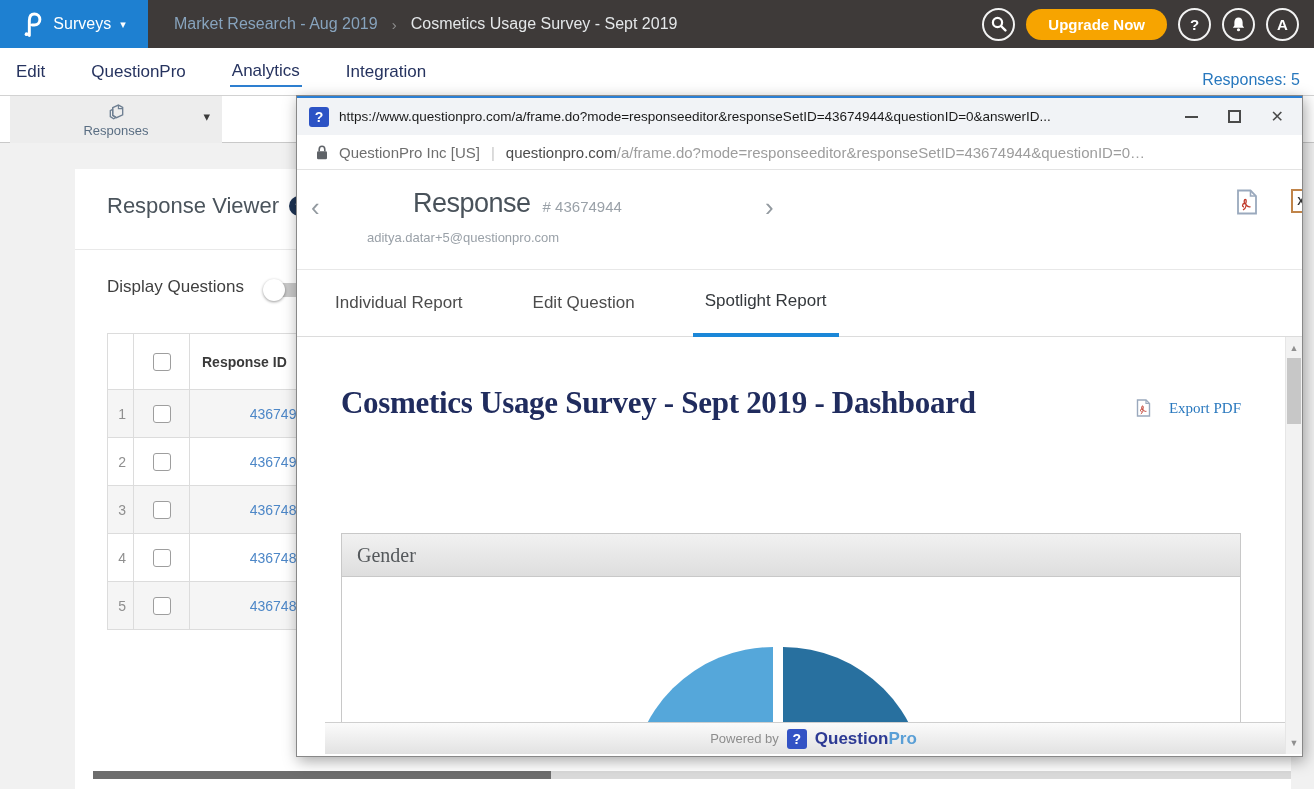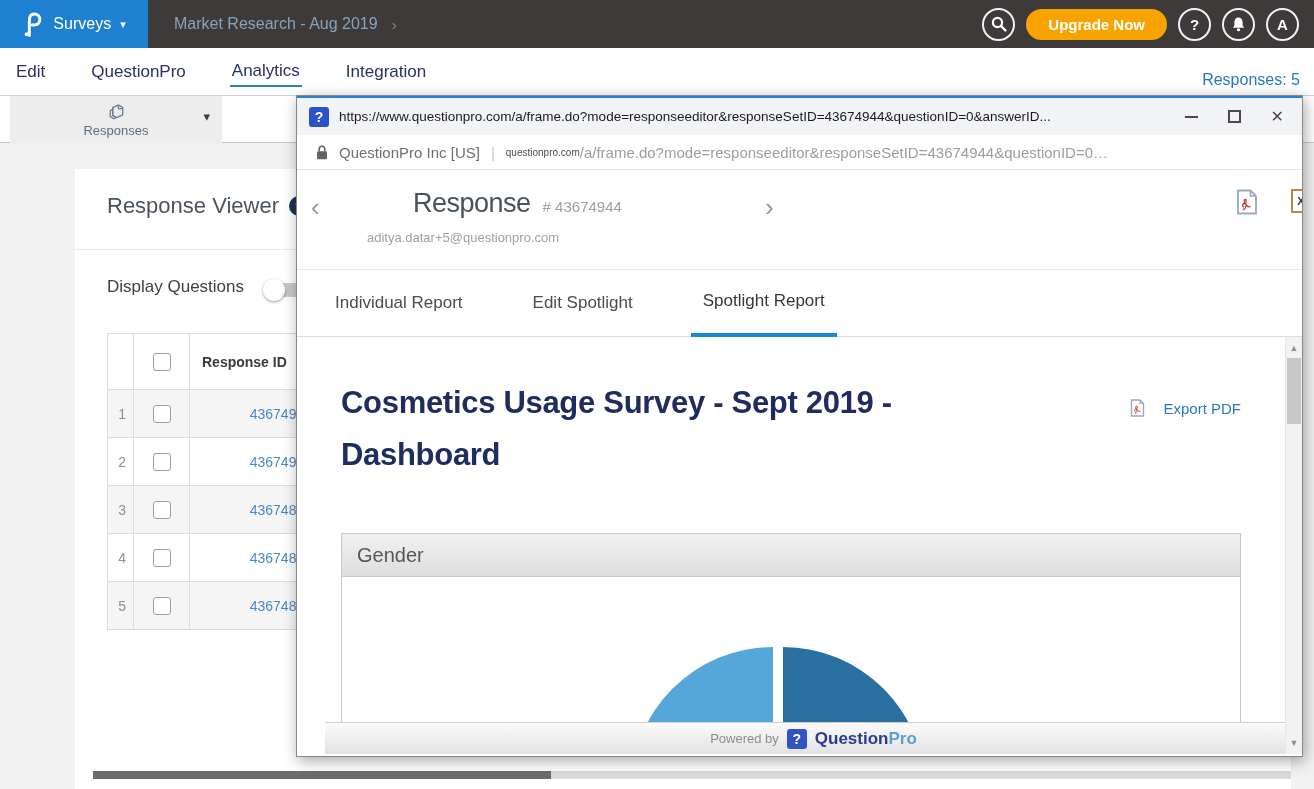--- a/index.html
+++ b/index.html
@@ -67,41 +67,41 @@
   .titlebar { height:39px; background:#f1f3f6; border-top:2px solid #2a7fd4; display:flex; align-items:center; padding:0 12px; }
   .favicon { width:20px; height:20px; border-radius:3px; background:#2c53c5; color:#fff; font-weight:bold; font-size:14px; display:flex; align-items:center; justify-content:center; flex:none; }
   .title-url { flex:1; margin-left:10px; font-size:13.5px; color:#1a1a1a; white-space:nowrap; overflow:hidden; }
   .win-controls { display:flex; align-items:center; gap:30px; margin-left:18px; margin-right:6px; }
   .win-min { width:13px; height:2px; background:#4a4a4a; cursor:pointer; }
   .win-max { width:13px; height:13px; border:2px solid #4a4a4a; cursor:pointer; }
   .win-close { color:#4a4a4a; font-size:16px; line-height:1; cursor:pointer; }
   .securitybar { height:35px; background:#fff; border-bottom:1px solid #e3e3e3; display:flex; align-items:center; padding:0 19px; white-space:nowrap; overflow:hidden; }
   .sec-org { font-size:15px; color:#6e6e6e; margin-left:11px; }
   .sec-sep { color:#c9c9c9; margin:0 11px; font-size:15px; }
-  .sec-domain { font-size:10px; color:#4c4c4c; }
+  .sec-domain { font-size:15px; color:#4c4c4c; }
   .sec-path { font-size:15px; color:#9d9d9d; }
 
   .popup-body { position:relative; height:584px; background:#fff; overflow:hidden; }
   .resp-header { position:relative; height:100px; border-bottom:1px solid #e8e8e8; }
   .chev { position:absolute; font-size:26px; color:#939aa0; top:22px; cursor:pointer; }
   .chev-left { left:14px; }
   .chev-right { left:468px; }
   .resp-title-row { position:absolute; left:70px; top:18px; display:flex; align-items:baseline;margin-left:46px; }
   .resp-title { font-size:27px; color:#49525a; font-weight:500; letter-spacing:-0.5px; }
   .resp-id { font-size:15px; color:#9aa1a8; margin-left:12px; }
   .resp-email { position:absolute; left:70px; top:60px; font-size:13px; color:#9aa1a8; }
   .hdr-pdf-icon { position:absolute; right:44px; top:19px; cursor:pointer; }
   .hdr-xls-clip { position:absolute; right:0; top:19px; width:11px; height:26px; overflow:hidden; }
   .xls-box { width:20px; height:24px; border:2px solid #c08449; background:#fff; display:flex; align-items:center; justify-content:center; color:#333; font-size:11px; font-weight:bold; }
 
   .tabsrow { position:relative; height:67px; border-bottom:1px solid #dcdcdc; display:flex; align-items:center; padding-left:26px; gap:46px; }
   .tab { font-size:17px; color:#4c4c4c; height:67px; display:flex; align-items:center; padding:0 12px; cursor:pointer; }
   .tab.active { border-bottom:4px solid #1b87d8; color:#34383c; }
 
-  .scrollarea { position:relative; height:387px; overflow:hidden; }
+  .scrollarea { position:relative; height:387px; overflow:hidden;font-family:Liberation Serif, serif; }
   .dash-heading { position:absolute; left:44px; top:40px; width:660px; font-size:31px; line-height:52px; font-weight:bold; color:#202c5e; letter-spacing:-0.3px; }
   .export-pdf { position:absolute; right:61px; top:62px; display:flex; align-items:center; gap:18px; cursor:pointer; }
   .export-pdf-label { font-size:15px; color:#2978be; }
   .gender-panel { position:absolute; left:44px; top:196px; width:900px; height:260px; border:1px solid #c8c8c8; background:#fff; }
   .gender-header { height:43px; background:linear-gradient(180deg,#f1f1f1 0%,#dedede 100%); border-bottom:1px solid #c8c8c8; display:flex; align-items:center; padding-left:15px; }
   .gender-title { font-size:20px; color:#54585b; }
   .pie-wrap { position:absolute; left:289px; top:113px; width:294px; height:284px; display:flex; gap:10px; }
   .pie-half { width:142px; height:284px; }
   .pie-left { border-radius:142px 0 0 142px; background:#55a7da; }
   .pie-right { border-radius:0 142px 142px 0; background:#28709f; }
@@ -131,20 +131,21 @@
           <path d="M8 26 V10 C8 4.5 10.5 2.5 13.5 2.5 C17 2.5 19.5 5 19.5 8.5 C19.5 12 17 14.5 13.5 14.5 H11" fill="none" stroke="#fff" stroke-width="3.2" stroke-linecap="round"></path>
           <circle cx="5" cy="24.5" r="2.1" fill="#fff"></circle>
         </svg>
       </span>
       <span class="brand-label">Surveys</span>
       <span class="brand-caret">▾</span>
     </div>
     <nav class="breadcrumb">
       <span class="bc-parent">Market Research - Aug 2019</span>
       <span class="bc-sep">›</span>
+      <span class="bc-current">Cosmetics Usage Survey - Sept 2019</span>
     </nav>
     <div class="topbar-right">
       <div class="circle-btn">
         <span>
           <svg width="16" height="16" viewBox="0 0 16 16">
               <circle cx="6.5" cy="6.5" r="4.6" fill="none" stroke="#fff" stroke-width="2.2"></circle>
               <line x1="10" y1="10" x2="14.4" y2="14.4" stroke="#fff" stroke-width="2.4" stroke-linecap="round"></line>
             </svg>
         </span>
       </div>
@@ -282,21 +283,21 @@
             <path d="M8 18 C6 18 6 14.5 8.6 14.5 C11 14.5 10.5 19 7 21 M8.6 14.5 C8 12.8 8 10.5 9.3 10.5 C10.6 10.5 10.3 13 9.6 15 C10.8 17 12.8 18.2 14.5 17.6" fill="none" stroke="#c0392b" stroke-width="1.3"></path>
           </svg>
         </span>
         <span class="hdr-xls-clip">
           <span class="xls-box">X</span>
         </span>
       </div>
 
       <div class="tabsrow">
         <span class="tab">Individual Report</span>
-        <span class="tab">Edit Spotlight</span>
+        <span class="tab">Edit Question</span>
         <span class="tab active">Spotlight Report</span>
       </div>
 
       <div class="scrollarea">
         <h1 class="dash-heading">Cosmetics Usage Survey - Sept 2019 - Dashboard</h1>
         <div class="export-pdf">
           <span>
             <svg width="15" height="18" viewBox="0 0 15 18">
               <path d="M1.5 1 H10 L13.5 4.5 V17 H1.5 Z" fill="#fff" stroke="#9aa9bd" stroke-width="1.4"></path>
               <path d="M10 1 V4.5 H13.5" fill="none" stroke="#9aa9bd" stroke-width="1.2"></path>

